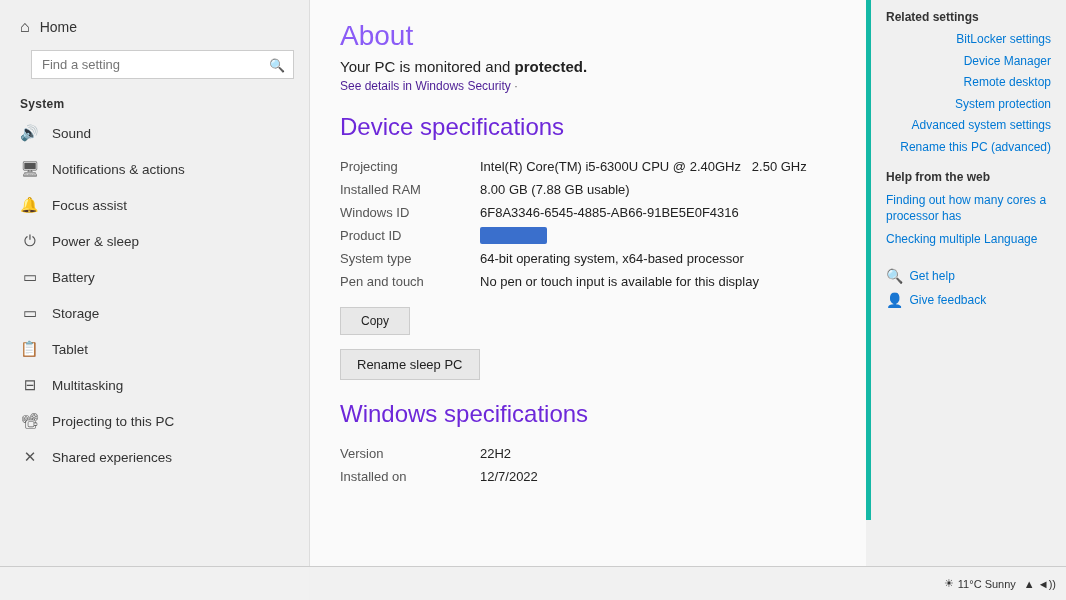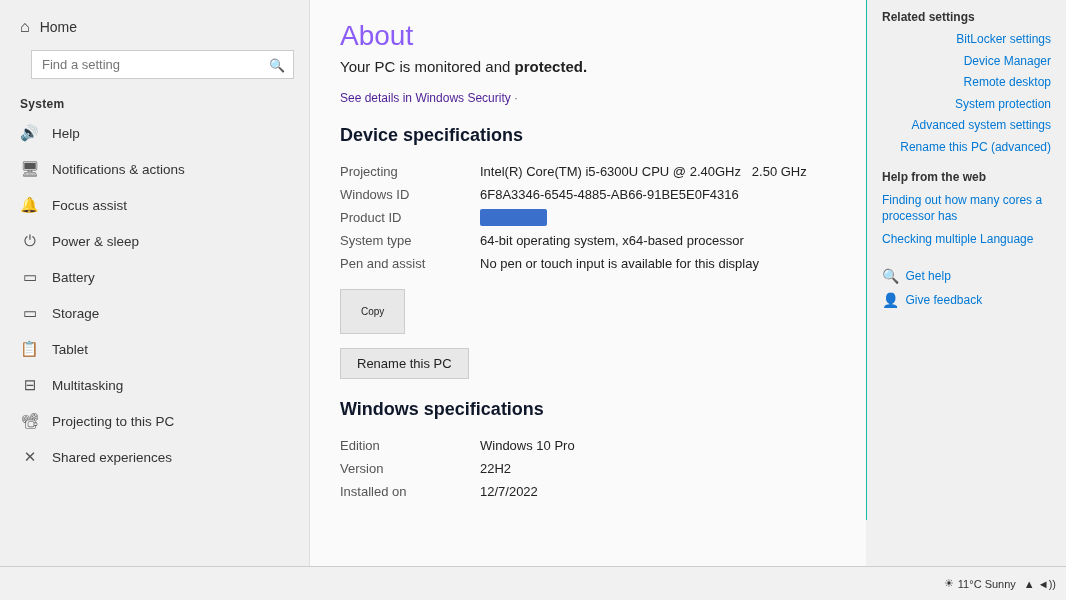--- a/index.html
+++ b/index.html
@@ -92,36 +92,36 @@
     .page-title {
       font-size: 28px;
       font-weight: 300;
       color: #8b5cf6;
       margin-bottom: 6px;
     }
 
     .pc-status {
       font-size: 15px;
       color: #222;
-      margin-bottom: 16px;
+      margin-bottom: 4px;
     }
     .pc-status strong { font-weight: 600; }
 
     .security-link {
       font-size: 12px;
       color: #666;
       margin-bottom: 20px;
       cursor: pointer;
     }
     .security-link a { color: #4c1d95; text-decoration: none; }
 
     .section-title {
-      font-size: 18px;
-      font-weight: 700;
-      color: #0f172a;
+      font-size: 24px;
+      font-weight: 400;
+      color: #6d28d9;
       margin-bottom: 14px;
     }
 
     .spec-table {
       width: 100%;
       border-collapse: collapse;
       margin-bottom: 14px;
     }
     .spec-table tr td {
       padding: 4px 0;
@@ -138,24 +138,24 @@
     }
 
     .product-id-highlight {
       background: #3a6fcc;
       color: white;
       padding: 1px 3px;
       border-radius: 2px;
     }
 
     .btn-copy {
-      padding: 16px 20px;
+      padding: 6px 20px;
       background: #e8e8e8;
       border: 1px solid #ccc;
-      font-size: 10px;
+      font-size: 12px;
       cursor: pointer;
       color: #222;
       margin-bottom: 14px;
     }
 
     .btn-rename {
       padding: 7px 16px;
       background: #e8e8e8;
       border: 1px solid #ccc;
       font-size: 13px;
@@ -165,21 +165,21 @@
     }
 
     
     .right-panel {
       width: 200px;
       min-width: 200px;
       background: #f0f0f0;
       padding: 10px 15px;
       height: 520px;
       overflow: hidden;
-      border-left: 1px solid #14b8a6;
+      border-left: 5px solid #14b8a6;
     }
 
     .related-title {
       font-size: 12px;
       font-weight: 700;
       color: #333;
       margin-bottom: 8px;
     }
 
     .related-link {
@@ -265,21 +265,21 @@
 
   <div class="search-box">
     <input type="text" placeholder="Find a setting" style="">
     <span class="search-icon">🔍</span>
   </div>
 
   <div class="sidebar-section-label">System</div>
 
   <div class="sidebar-item">
     <span class="icon">🔊</span>
-    <span>Help</span>
+    <span>Sound</span>
   </div>
   <div class="sidebar-item">
     <span class="icon">🖥</span>
     <span>Notifications &amp; actions</span>
   </div>
   <div class="sidebar-item">
     <span class="icon">🔔</span>
     <span>Focus assist</span>
   </div>
   <div class="sidebar-item">
@@ -324,51 +324,51 @@
 
   <h2 class="section-title">Device specifications</h2>
 
   <table class="spec-table">
     <tbody>
       <tr>
         <td>Projecting</td>
         <td>Intel(R) Core(TM) i5-6300U CPU @ 2.40GHz&nbsp;&nbsp; 2.50 GHz</td>
       </tr>
       <tr>
+        <td>Installed RAM</td>
+        <td>8.00 GB (7.88 GB usable)</td>
+      </tr>
+      <tr>
         <td>Windows ID</td>
         <td>6F8A3346-6545-4885-AB66-91BE5E0F4316</td>
       </tr>
       <tr>
         <td>Product ID</td>
         <td><span class="product-id-highlight">&nbsp;&nbsp;&nbsp;&nbsp;&nbsp;&nbsp;&nbsp;&nbsp;&nbsp;&nbsp;&nbsp;&nbsp;&nbsp;&nbsp;&nbsp;&nbsp;&nbsp;</span></td>
       </tr>
       <tr>
         <td>System type</td>
         <td>64-bit operating system, x64-based processor</td>
       </tr>
       <tr>
-        <td>Pen and assist</td>
+        <td>Pen and touch</td>
         <td>No pen or touch input is available for this display</td>
       </tr>
     </tbody>
   </table>
 
   <button class="btn-copy">Copy</button>
 
   <br>
-  <button class="btn-rename">Rename this PC</button>
+  <button class="btn-rename">Rename sleep PC</button>
 
   <h2 class="section-title">Windows specifications</h2>
 
   <table class="spec-table">
     <tbody>
-      <tr>
-        <td>Edition</td>
-        <td>Windows 10 Pro</td>
-      </tr>
       <tr>
         <td>Version</td>
         <td>22H2</td>
       </tr>
       <tr>
         <td>Installed on</td>
         <td>12/7/2022</td>
       </tr>
     </tbody>
   </table>

